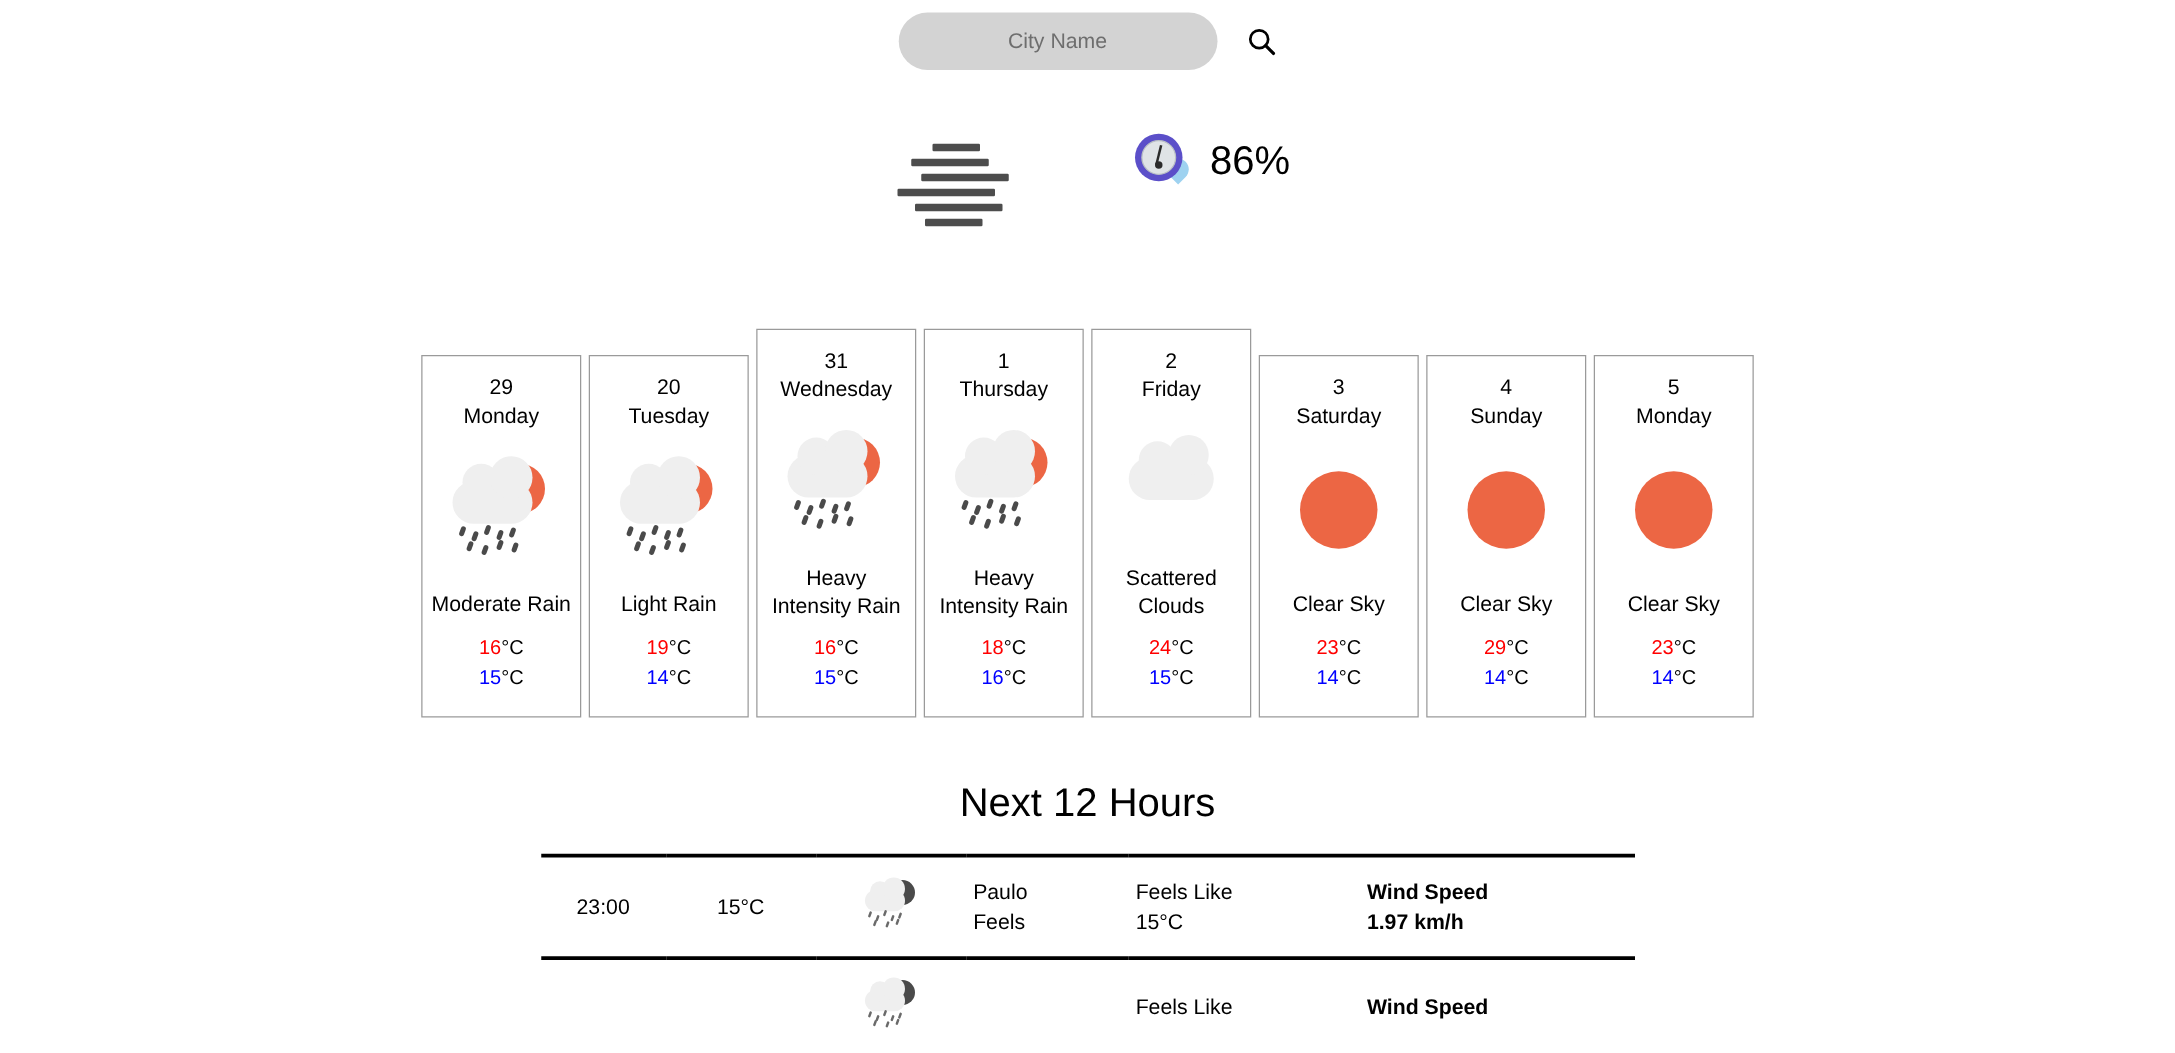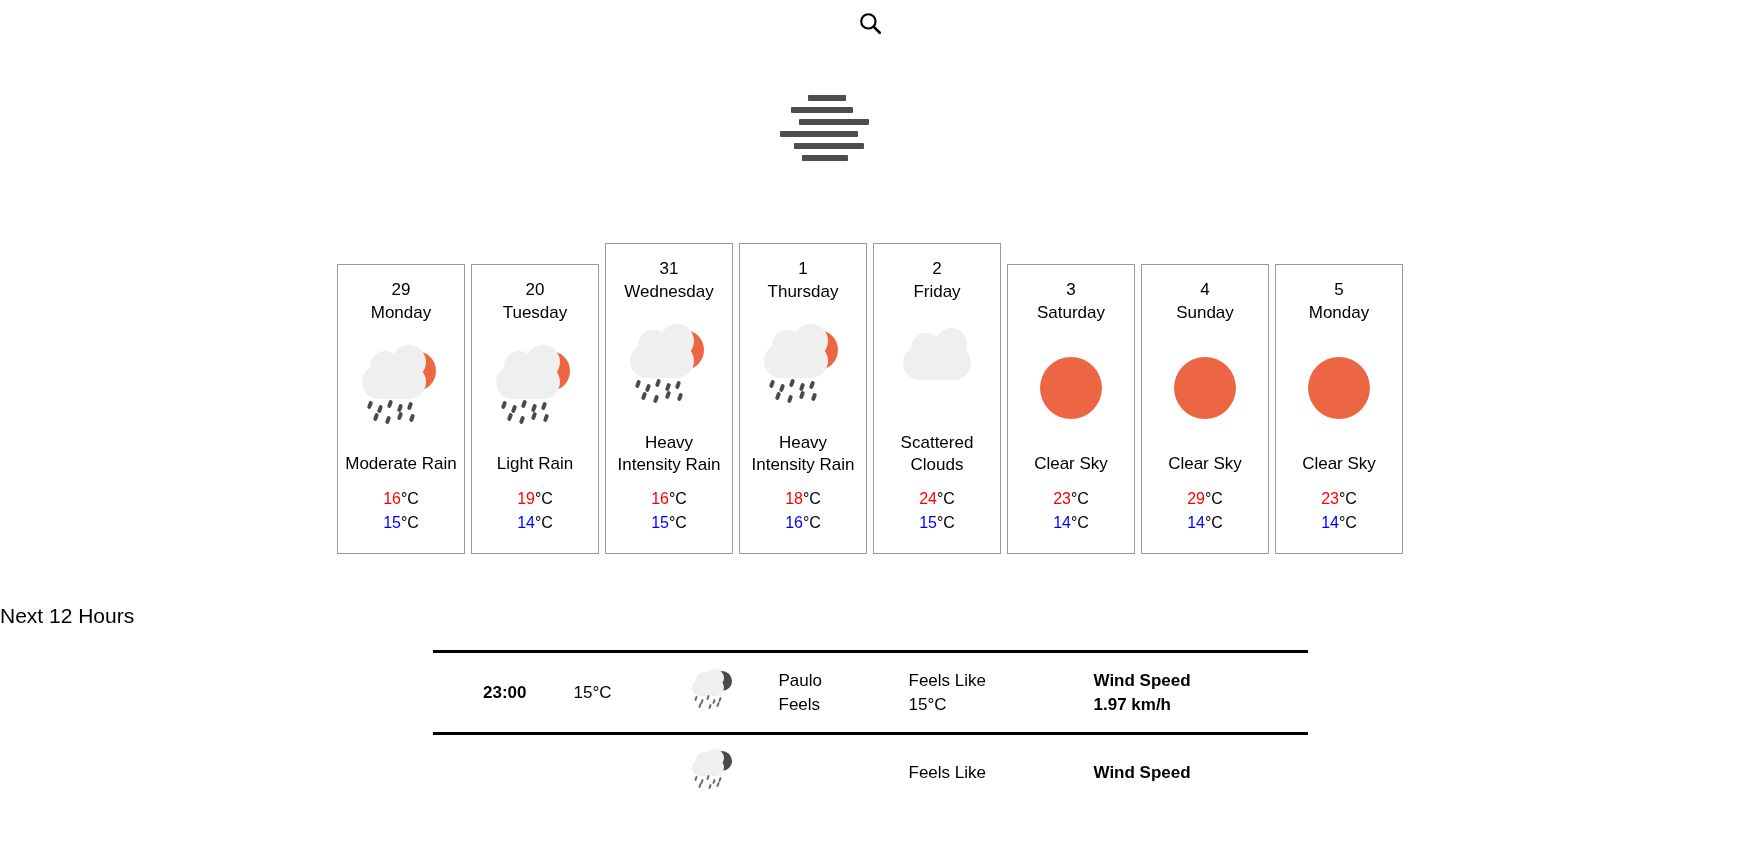--- a/index.html
+++ b/index.html
@@ -240,38 +240,38 @@
     content: ""; position: absolute; left: 8px; top: -13px;
     width: 30px; height: 30px; background: #efefef; border-radius: 50%;
   }
   .wi-cloudy .cloud-only::after {
     content: ""; position: absolute; left: 32px; top: -18px;
     width: 32px; height: 32px; background: #efefef; border-radius: 50%;
   }
 
   
   .hourly-title {
-    text-align: left;
-    font-size: 21px;
+    text-align: center;
+    font-size: 32px;
     color: #000;
     margin-top: 50px;
   }
   .hourly-table {
     width: 875px;
     margin: 22px auto 0;
     border-collapse: collapse;
   }
   .hourly-table tr { border-top: 3px solid #000; }
   .hourly-table td {
     padding: 16px 6px;
     font-size: 17px;
     color: #000;
     vertical-align: middle;
   }
-  .hourly-table td.time  { width: 100px; text-align: right; font-weight: bold; }
+  .hourly-table td.time  { width: 100px; text-align: center; }
   .hourly-table td.temp  { width: 120px; text-align: center; }
   .hourly-table td.ico   { width: 120px; text-align: center; }
   .hourly-table td.cond  { width: 130px; line-height: 1.4; }
   .hourly-table td.feels { width: 185px; line-height: 1.4; }
   .hourly-table td.wind  { line-height: 1.4; font-weight: bold; }
   .hourly-table .sub { display: block; }
 
   .wi-sm { position: relative; width: 42px; height: 38px; display: inline-block; }
   .wi-sm .moon {
     position: absolute; right: 2px; top: 0;
@@ -296,20 +296,21 @@
   .wi-sm .rn i {
     position: absolute; width: 2px; height: 5px;
     background: #6a6a6a; border-radius: 1px;
     transform: rotate(20deg);
   }
 </style>
 </head>
 <body>
 
 <div class="search-row">
+  <input class="search-input" type="text" placeholder="City Name" style="">
   <button class="search-icon-btn">
     <svg width="26" height="26" viewBox="0 0 24 24">
       <circle cx="10.5" cy="10.5" r="6.6" fill="none" stroke="#000" stroke-width="2"></circle>
       <line x1="15.3" y1="15.3" x2="21" y2="21" stroke="#000" stroke-width="2.4" stroke-linecap="round"></line>
     </svg>
   </button>
 </div>
 
 <div class="current">
 
@@ -317,20 +318,30 @@
     <span></span>
       <span></span>
       <span></span>
       <span></span>
       <span></span>
       <span></span>
   </div>
 
 
   <div class="cur-val-col">
+    <div class="cur-metric humidity">
+      <div class="hum">
+        <div class="drop"></div>
+        <div class="ring"></div>
+          <div class="face"></div>
+        <div class="needle"></div>
+          <div class="hub"></div>
+      </div>
+      <div class="val">86%</div>
+    </div>
   </div>
 </div>
 
 <div class="cards"><div class="card"><div class="date">29</div>
      <div class="wday">Monday</div>
      <div class="icon-wrap">
         <div class="wi">
             <div class="sun"></div>
           <div class="cloud"></div>
             <div class="rain">

